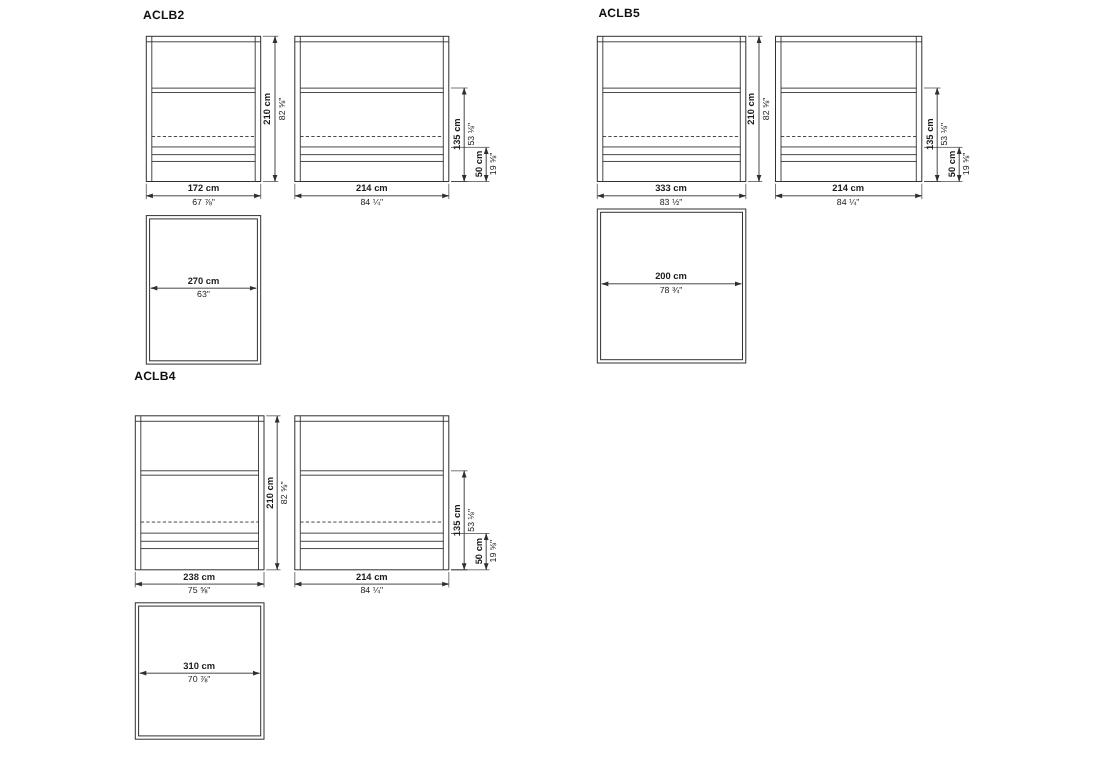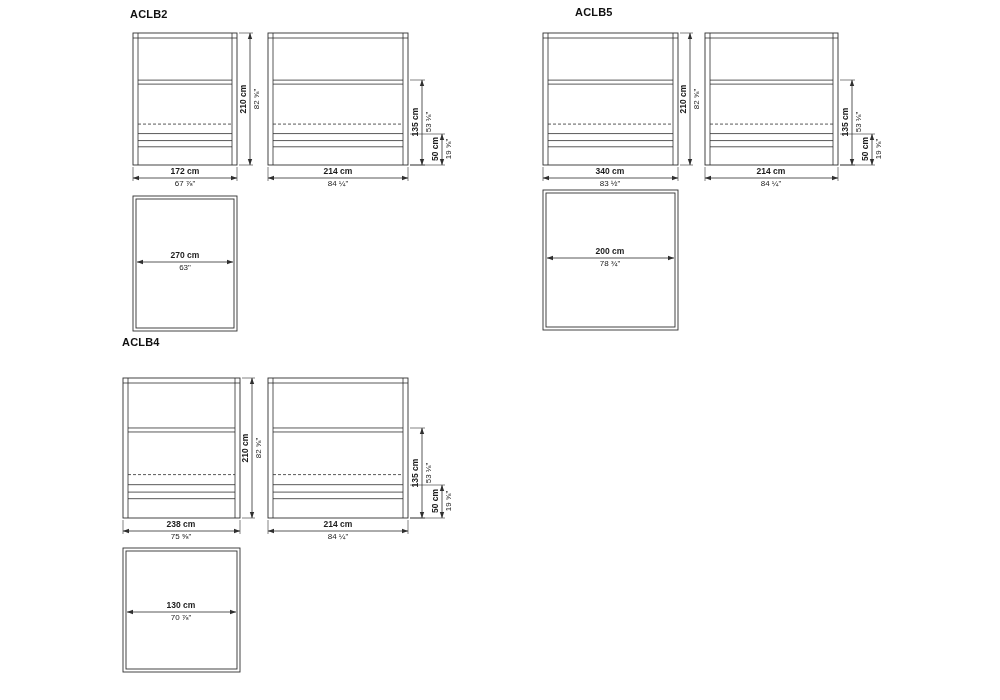--- a/index.html
+++ b/index.html
@@ -158,37 +158,37 @@
         <line x1="410" y1="428" x2="425" y2="428" stroke="#2f2f2f" stroke-width="0.6"></line>
         <line x1="410" y1="518" x2="425" y2="518" stroke="#2f2f2f" stroke-width="0.6"></line>
         <line x1="422" y1="428" x2="422" y2="518" stroke="#2f2f2f" stroke-width="0.8" marker-start="url(#aS)" marker-end="url(#aE)"></line>
         <line x1="410" y1="485" x2="445" y2="485" stroke="#2f2f2f" stroke-width="0.6"></line>
         <line x1="410" y1="518" x2="445" y2="518" stroke="#2f2f2f" stroke-width="0.6"></line>
         <line x1="442" y1="485" x2="442" y2="518" stroke="#2f2f2f" stroke-width="0.8" marker-start="url(#aS)" marker-end="url(#aE)"></line>
       </g>
     </svg>
 
   <div class="lbl title" style="left:130px;top:9px">ACLB2</div>
-  <div class="lbl title" style="left:575px;top:7px">ACLB5</div>
+  <div class="lbl title" style="left:544px;top:7px">ACLB5</div>
   <div class="lbl title" style="left:122px;top:337px">ACLB4</div>
 
   <span class="lbl cm hc" style="left:185px;top:167px">172 cm</span>
   <span class="lbl in hc" style="left:185px;top:180px">67 ⅞"</span>
   <span class="lbl cm vc" style="left:243px;top:99px">210 cm</span>
   <span class="lbl in vc" style="left:257px;top:99px">82 ⅝"</span>
   <span class="lbl cm hc" style="left:338px;top:167px">214 cm</span>
   <span class="lbl in hc" style="left:338px;top:180px">84 ¼"</span>
   <span class="lbl cm vc" style="left:415px;top:122px">135 cm</span>
   <span class="lbl in vc" style="left:429px;top:122px">53 ⅛"</span>
   <span class="lbl cm vc" style="left:435px;top:149px">50 cm</span>
   <span class="lbl in vc" style="left:449px;top:149px">19 ⅝"</span>
   <span class="lbl cm hc" style="left:185px;top:251px">270 cm</span>
   <span class="lbl in hc" style="left:185px;top:264px">63"</span>
 
-  <span class="lbl cm hc" style="left:610px;top:167px">340 cm</span>
+  <span class="lbl cm hc" style="left:610px;top:167px">333 cm</span>
   <span class="lbl in hc" style="left:610px;top:180px">83 ½"</span>
   <span class="lbl cm vc" style="left:683px;top:99px">210 cm</span>
   <span class="lbl in vc" style="left:697px;top:99px">82 ⅝"</span>
   <span class="lbl cm hc" style="left:771px;top:167px">214 cm</span>
   <span class="lbl in hc" style="left:771px;top:180px">84 ¼"</span>
   <span class="lbl cm vc" style="left:845px;top:122px">135 cm</span>
   <span class="lbl in vc" style="left:859px;top:122px">53 ⅛"</span>
   <span class="lbl cm vc" style="left:865px;top:149px">50 cm</span>
   <span class="lbl in vc" style="left:879px;top:149px">19 ⅝"</span>
   <span class="lbl cm hc" style="left:610px;top:247px">200 cm</span>
@@ -197,16 +197,16 @@
   <span class="lbl cm hc" style="left:181px;top:520px">238 cm</span>
   <span class="lbl in hc" style="left:181px;top:533px">75 ⅝"</span>
   <span class="lbl cm vc" style="left:245px;top:448px">210 cm</span>
   <span class="lbl in vc" style="left:259px;top:448px">82 ⅝"</span>
   <span class="lbl cm hc" style="left:338px;top:520px">214 cm</span>
   <span class="lbl in hc" style="left:338px;top:533px">84 ¼"</span>
   <span class="lbl cm vc" style="left:415px;top:473px">135 cm</span>
   <span class="lbl in vc" style="left:429px;top:473px">53 ⅛"</span>
   <span class="lbl cm vc" style="left:435px;top:501px">50 cm</span>
   <span class="lbl in vc" style="left:449px;top:501px">19 ⅝"</span>
-  <span class="lbl cm hc" style="left:181px;top:601px">130 cm</span>
+  <span class="lbl cm hc" style="left:181px;top:601px">310 cm</span>
   <span class="lbl in hc" style="left:181px;top:614px">70 ⅞"</span>
 
 </div>
 
 </body></html>

